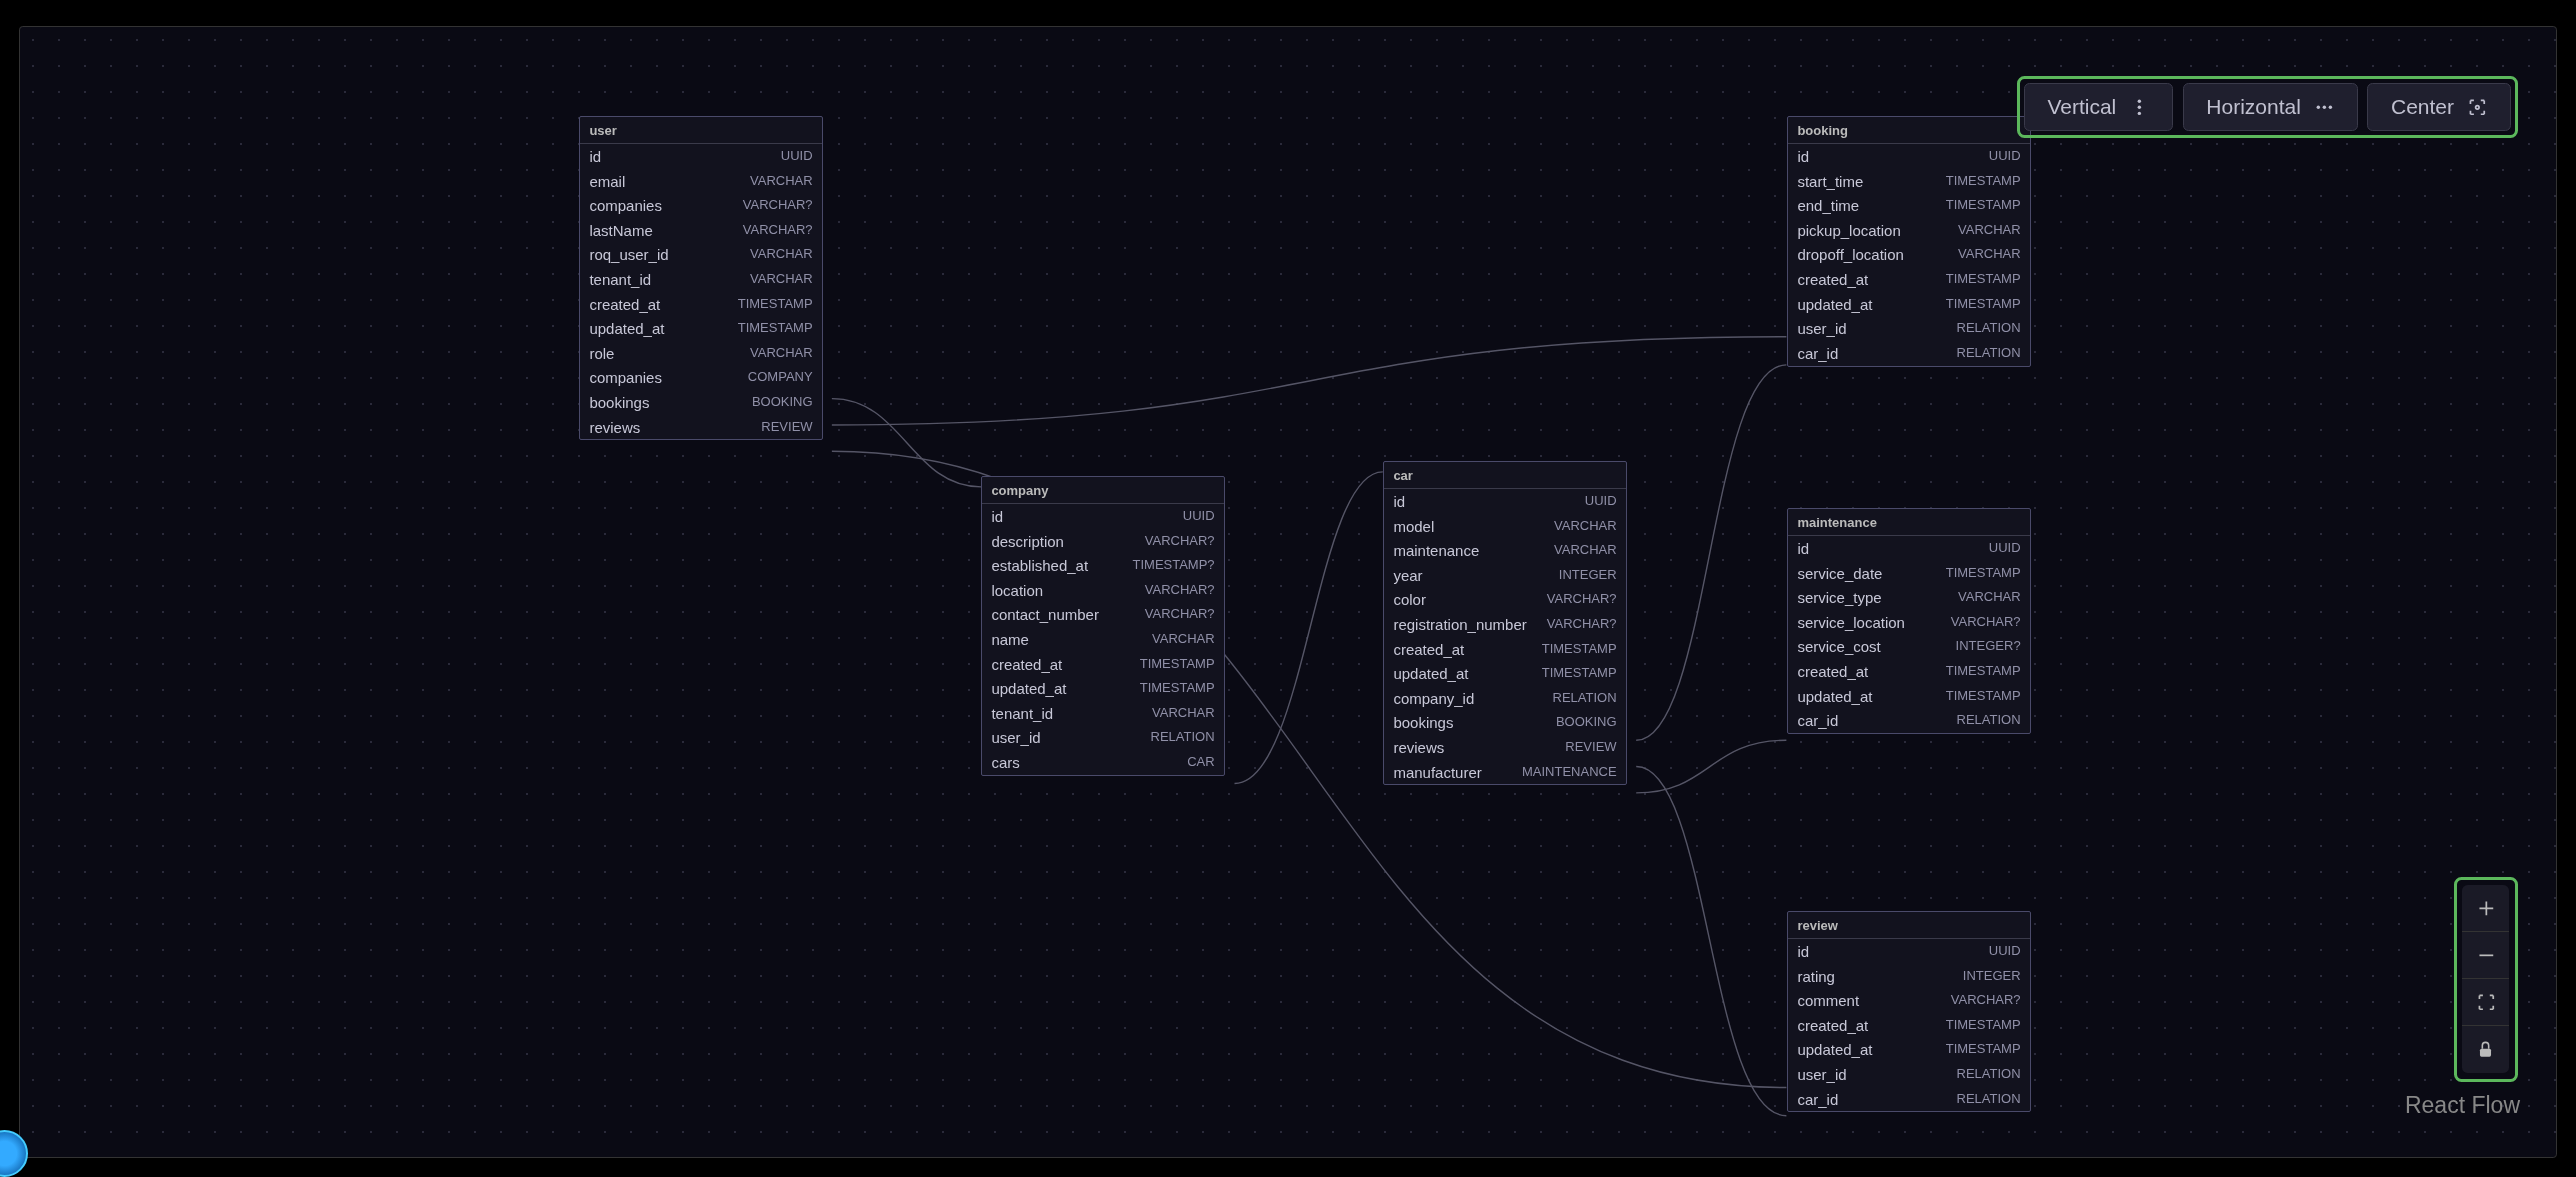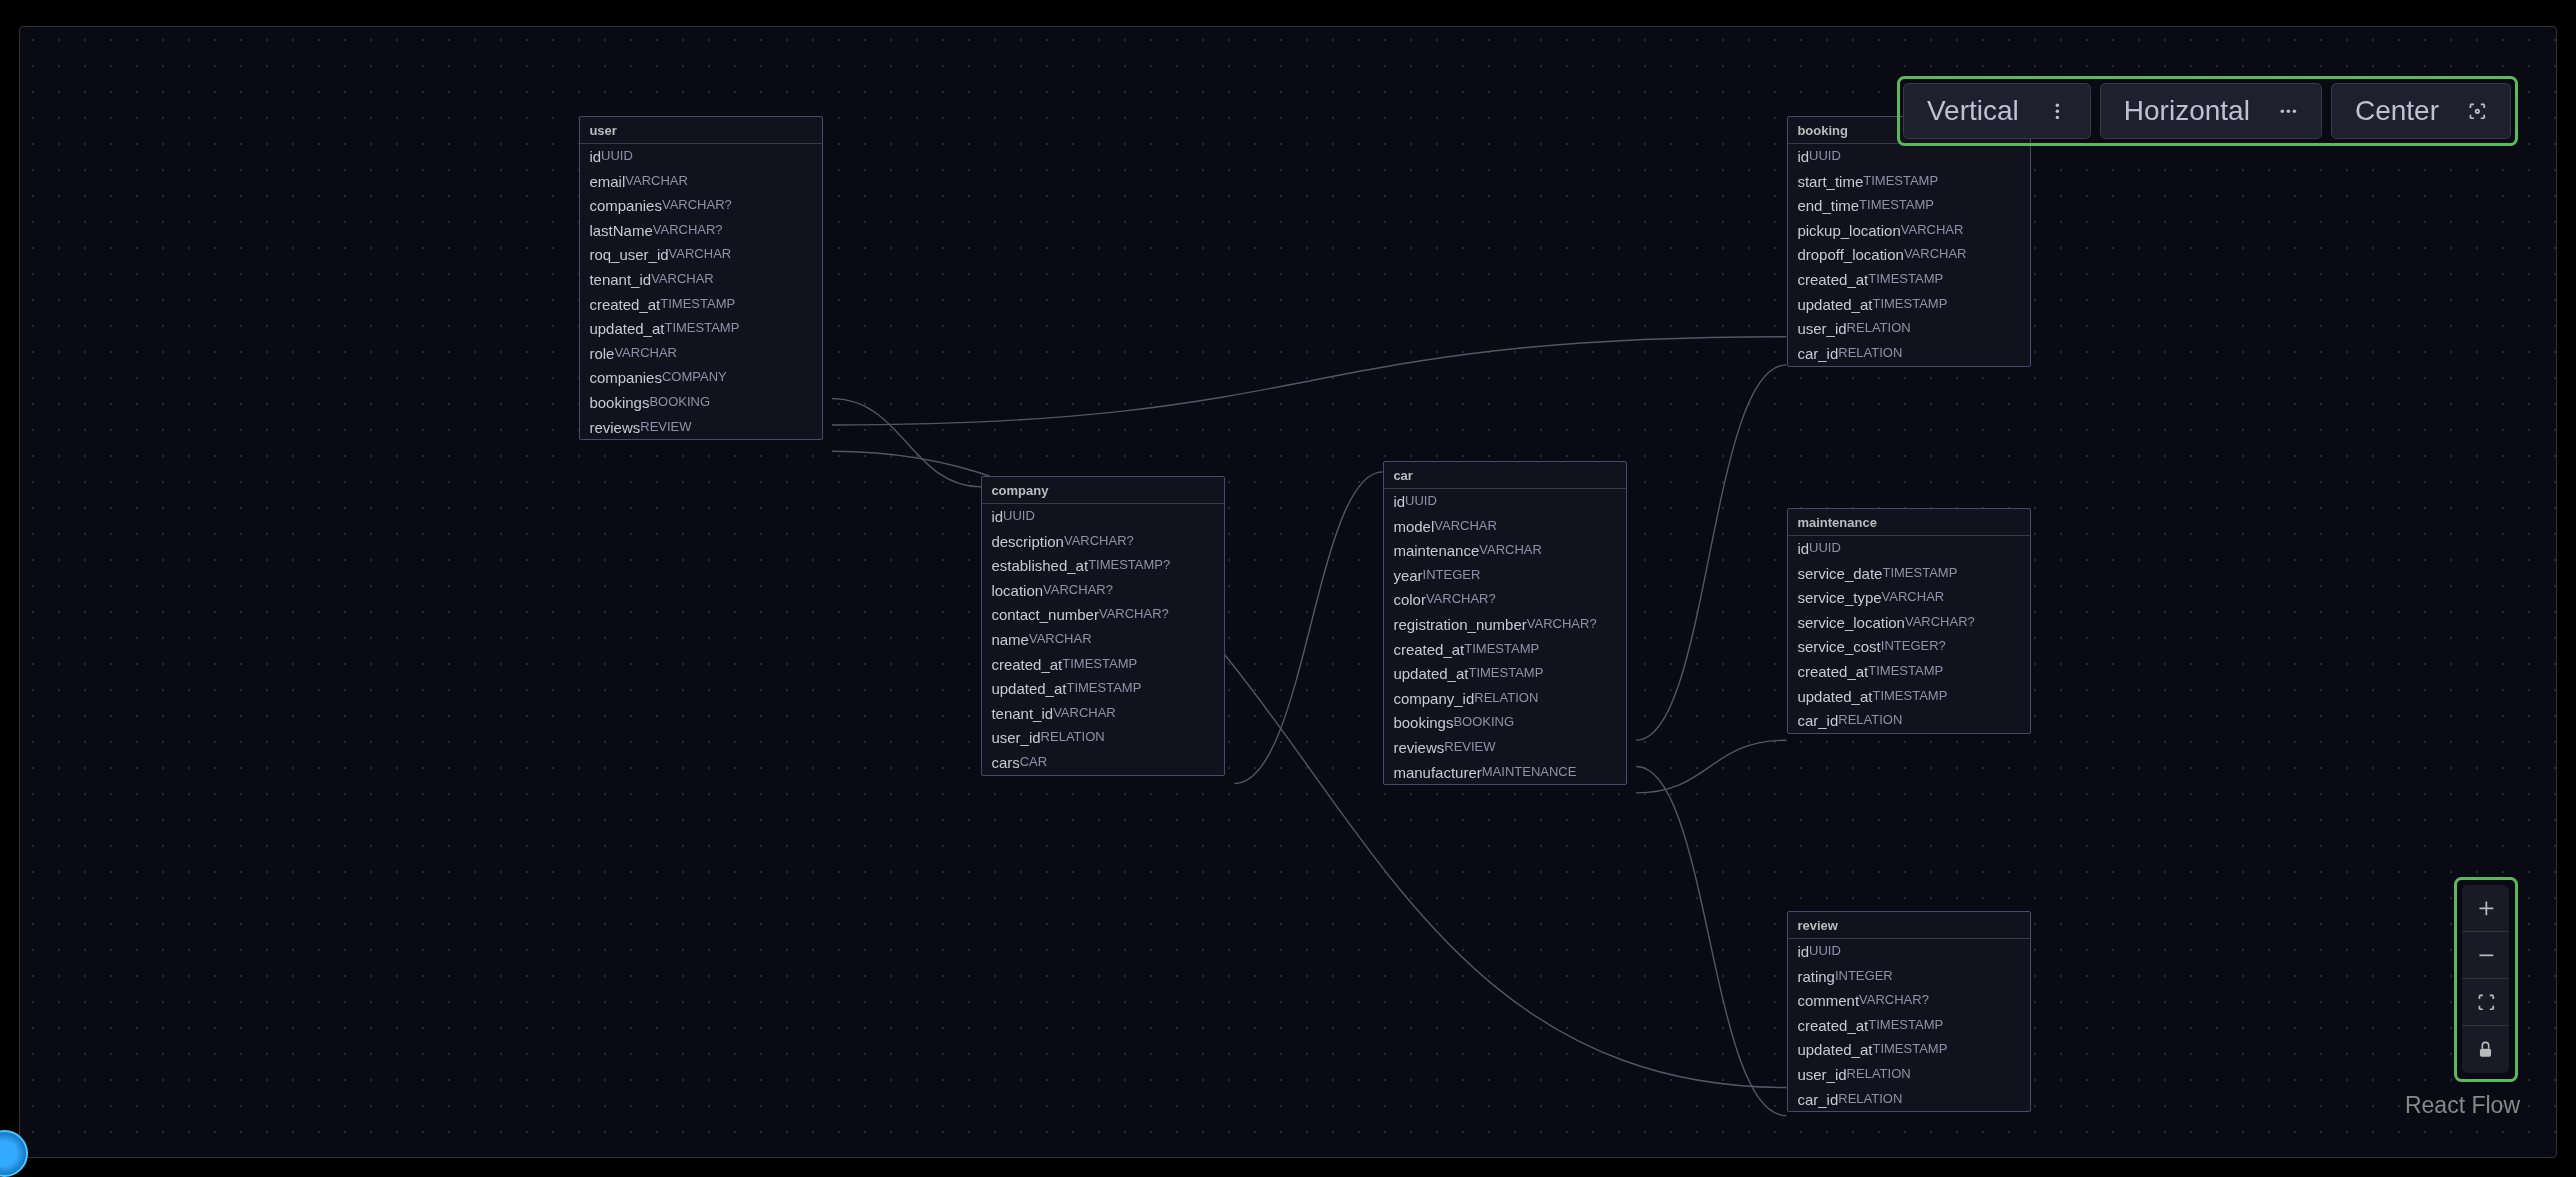--- a/index.html
+++ b/index.html
@@ -33,25 +33,25 @@
   border: 3.8px solid #5cb85c;
   border-radius: 7.5px;
   padding: 3.8px;
 }
 .toolbar-btn {
   background: #1f1f2e;
   border: 0.9px solid #3a3a4a;
   color: #c0c0d0;
   padding: 11.3px 22.5px;
   border-radius: 5.6px;
-  font-size: 28px;
+  font-size: 21px;
   font-weight: 500;
   display: flex;
   align-items: center;
-  gap: 28px;
+  gap: 13px;
   cursor: pointer;
 }
 .toolbar-btn svg { width: 20.7px; height: 20.7px; }
 .controls {
   position: absolute;
   bottom: 75px;
   right: 38px;
   border: 3.8px solid #5cb85c;
   border-radius: 7.5px;
   padding: 5.6px;
@@ -90,20 +90,21 @@
 }
 .entity-title {
   padding: 5.6px 9.4px;
   font-size: 13px;
   font-weight: 700;
   color: #bbb;
   border-bottom: 0.9px solid #3a3a4a;
 }
 .field {
   display: flex;
+  justify-content: space-between;
   padding: 3.8px 9.4px;
   font-size: 15px;
 }
 .field-name { color: #c8c8d8; }
 .field-type { color: #9090a8; font-size: 13px; }
 svg.edges {
   position: absolute;
   top: 0; left: 0;
   width: 100%; height: 100%;
   pointer-events: none;

